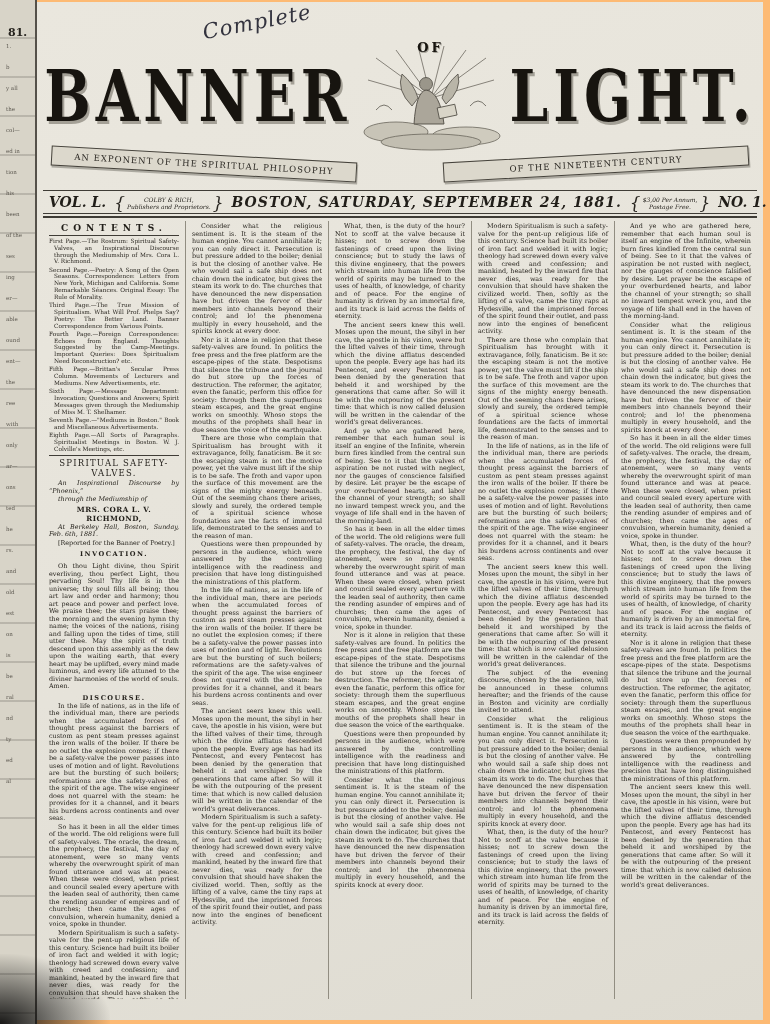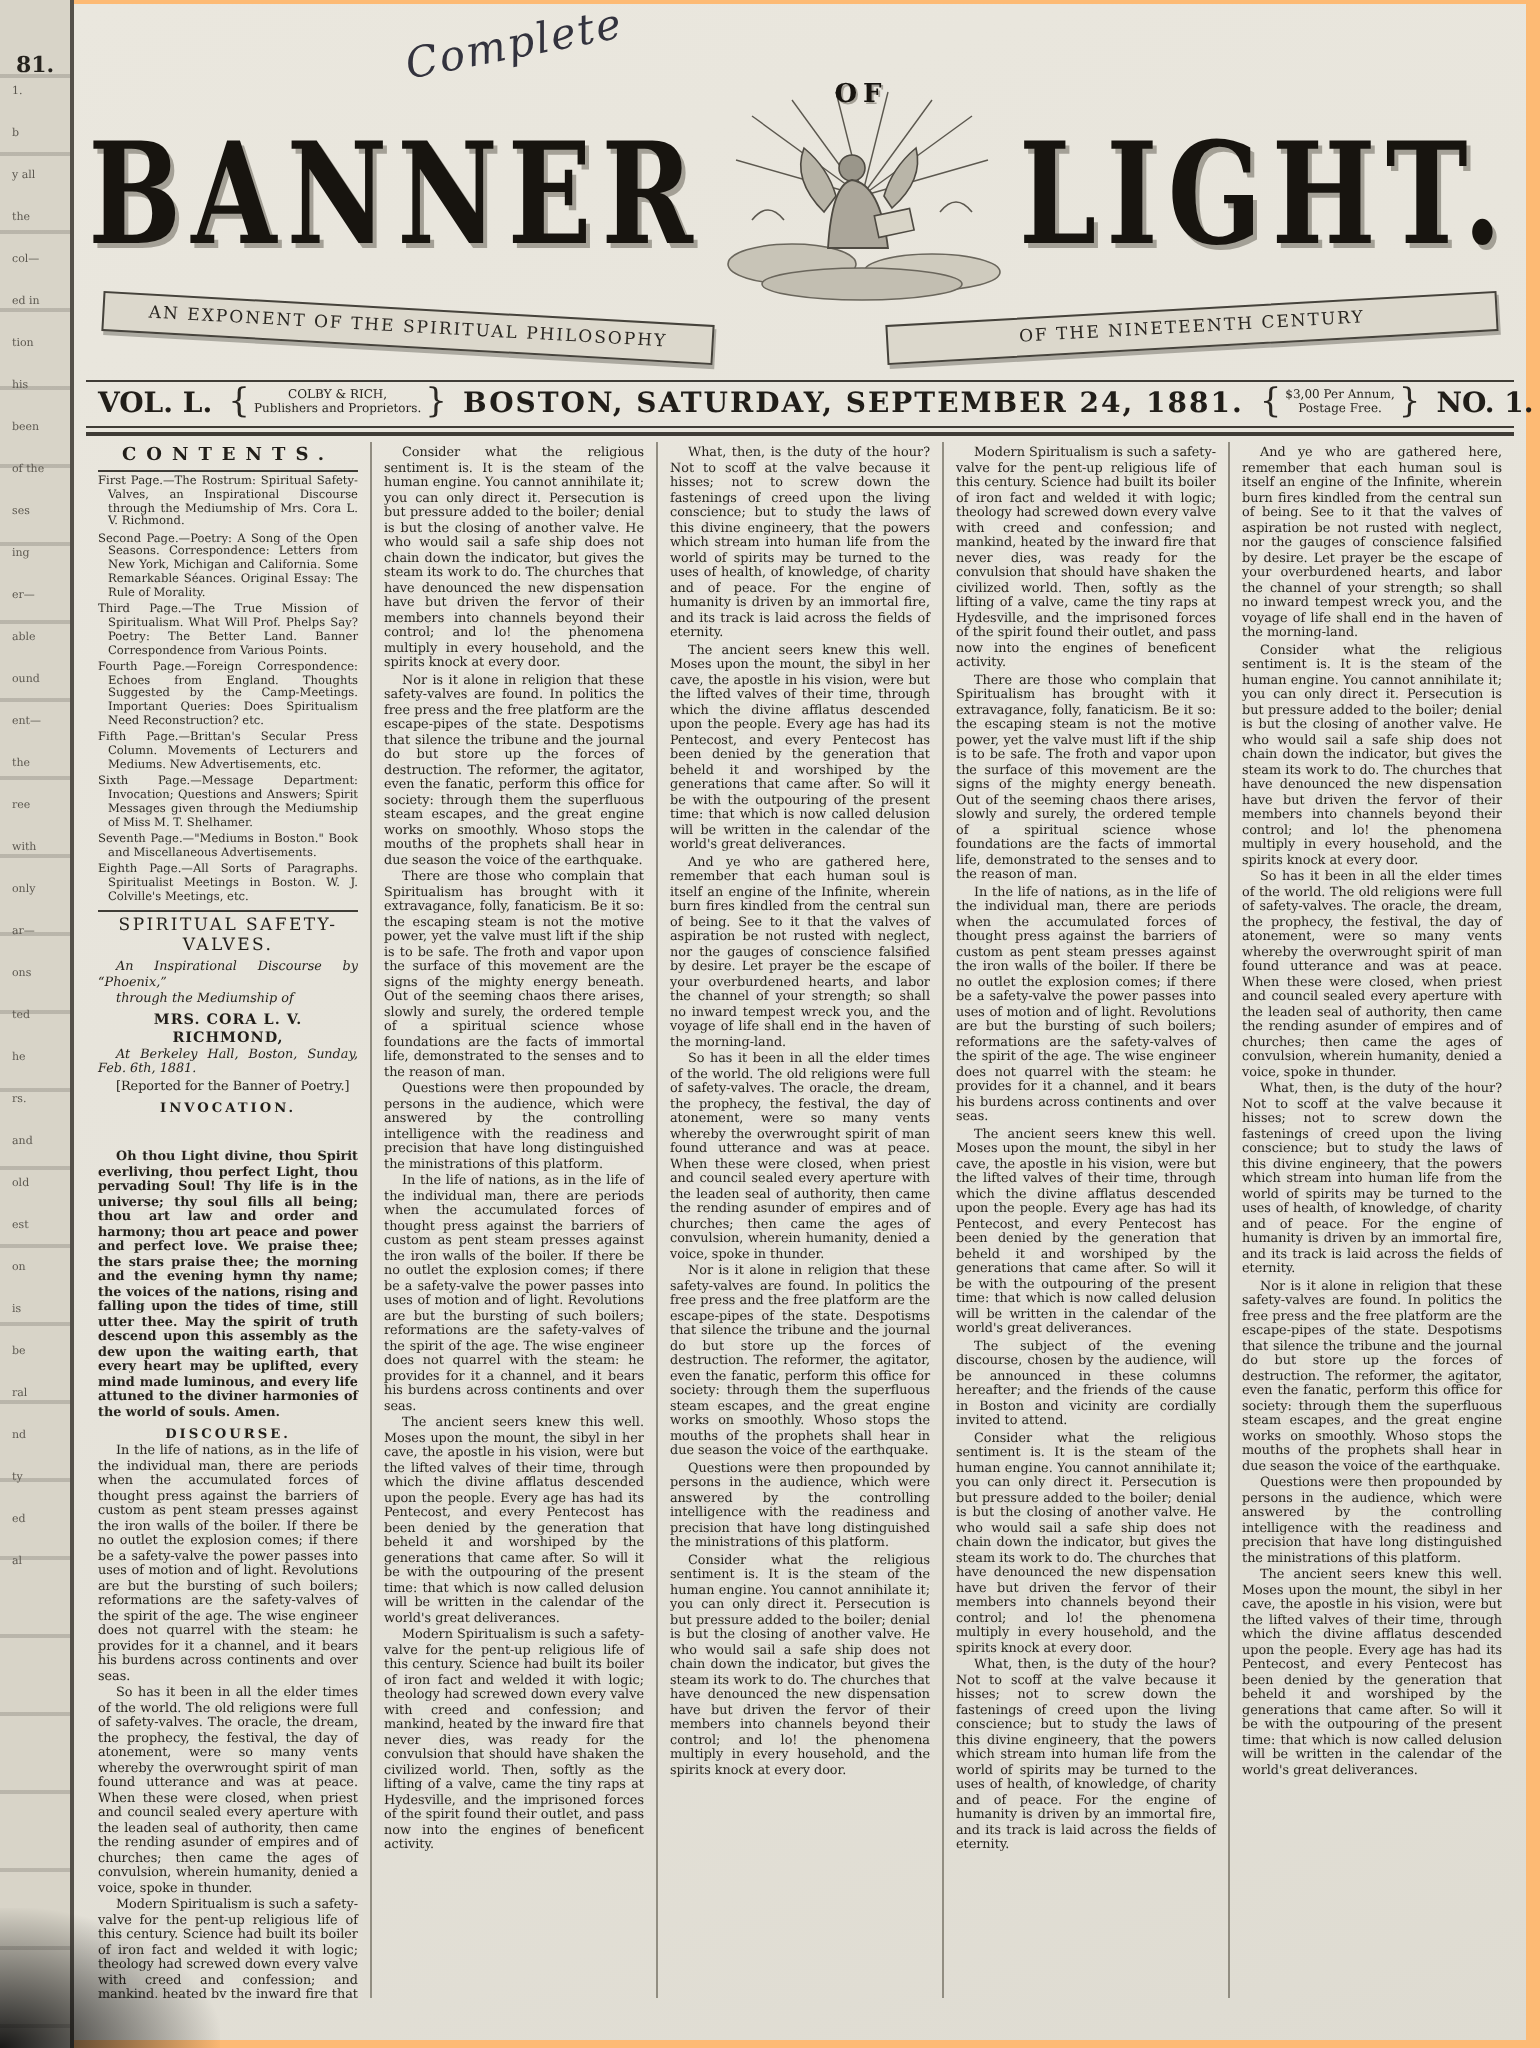--- a/index.html
+++ b/index.html
@@ -54,21 +54,21 @@
   .rib{
     position:absolute;top:12px;width:288px;
     background:#dcd8cc;border:1px solid #45423b;color:#2a2722;
     font-size:8.5px;letter-spacing:1px;text-align:center;padding:4px 8px;
     box-shadow:1px 2px 0 rgba(60,56,48,.35);
   }
   .rib-left{left:14px;transform:rotate(3.2deg);}
   .rib-right{right:14px;transform:rotate(-3.2deg);}
   .dateline{
     margin:2px 6px 0;border-top:1px solid #3f3c36;border-bottom:1px solid #3f3c36;
-    display:flex;align-items:flex-start;padding:3px 6px;gap:8px;
+    display:flex;align-items:flex-end;padding:3px 6px;gap:8px;font-style:italic;
   }
   .vol,.no{font-weight:bold;font-size:14px;white-space:nowrap;}
   .pub,.price{display:flex;align-items:center;font-size:6px;line-height:7px;text-align:center;white-space:nowrap;}
   .pub::before,.price::before{content:"{";font-size:17px;font-weight:normal;margin-right:2px;color:#2a2722;}
   .pub::after,.price::after{content:"}";font-size:17px;font-weight:normal;margin-left:2px;color:#2a2722;}
   .stack{display:block;}
   .issue{flex:1;text-align:center;font-weight:bold;font-size:14px;letter-spacing:1px;white-space:nowrap;}
   .thickrule{height:2px;background:#3f3c36;margin:2px 6px 0;}
   
   .cols{display:flex;margin:3px 6px 0;height:778px;overflow:hidden;}
@@ -87,21 +87,21 @@
   .rostrum-head{
     text-align:center;font:bold italic 17px "DejaVu Serif", serif;
     border-bottom:1px solid #3f3c36;padding:2px 0 3px;margin:1px 0 3px;color:#1b1812;
   }
   .headline{text-align:center;font-weight:normal;font-size:8.5px;letter-spacing:1.2px;margin:2px 0;}
   .byline{text-align:center;font-style:italic;font-size:6.3px;line-height:7.3px;margin:0;}
   .medium{text-align:center;font-weight:bold;font-size:7.2px;letter-spacing:.5px;margin:1px 0;}
   .venue{text-align:center;font-style:italic;font-size:6px;margin:0 0 1px;}
   .reported{text-align:center;font-size:6px;margin:1px 0 2px;}
   .subhead{text-align:center;font-weight:bold;font-size:6.6px;letter-spacing:1.5px;margin:3px 0 1px;}
-  .col .lead{margin-top:17px;font-weight:bold;}
+  .col .lead{margin-top:5px;}
 </style>
 </head>
 <body>
 
 <div class="scan">
 
   <div class="left-strip">
     <div class="corner-num">81.</div>
     <div class="frags">
         <div>1.</div>

